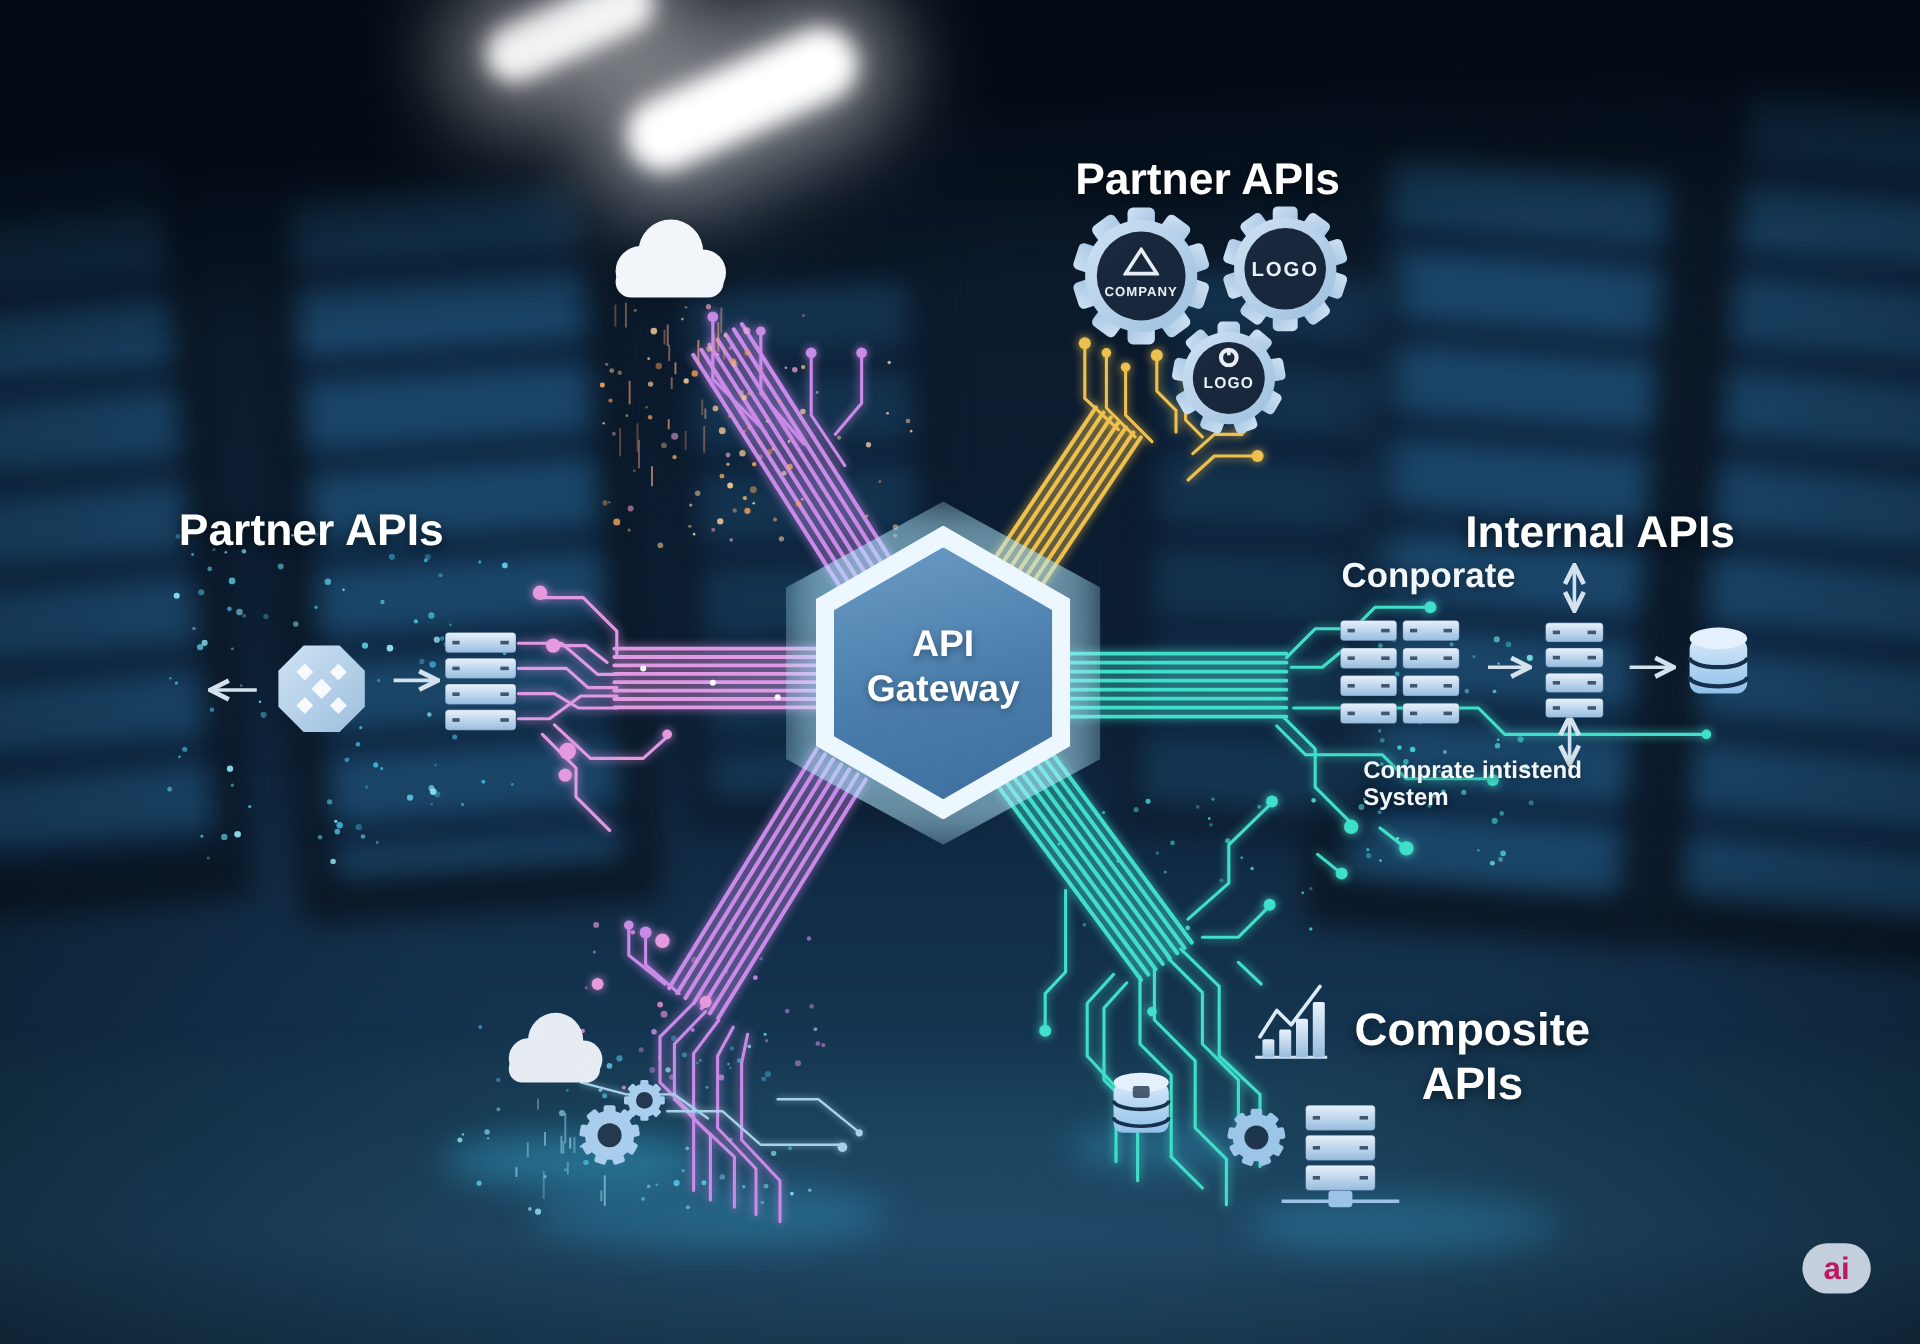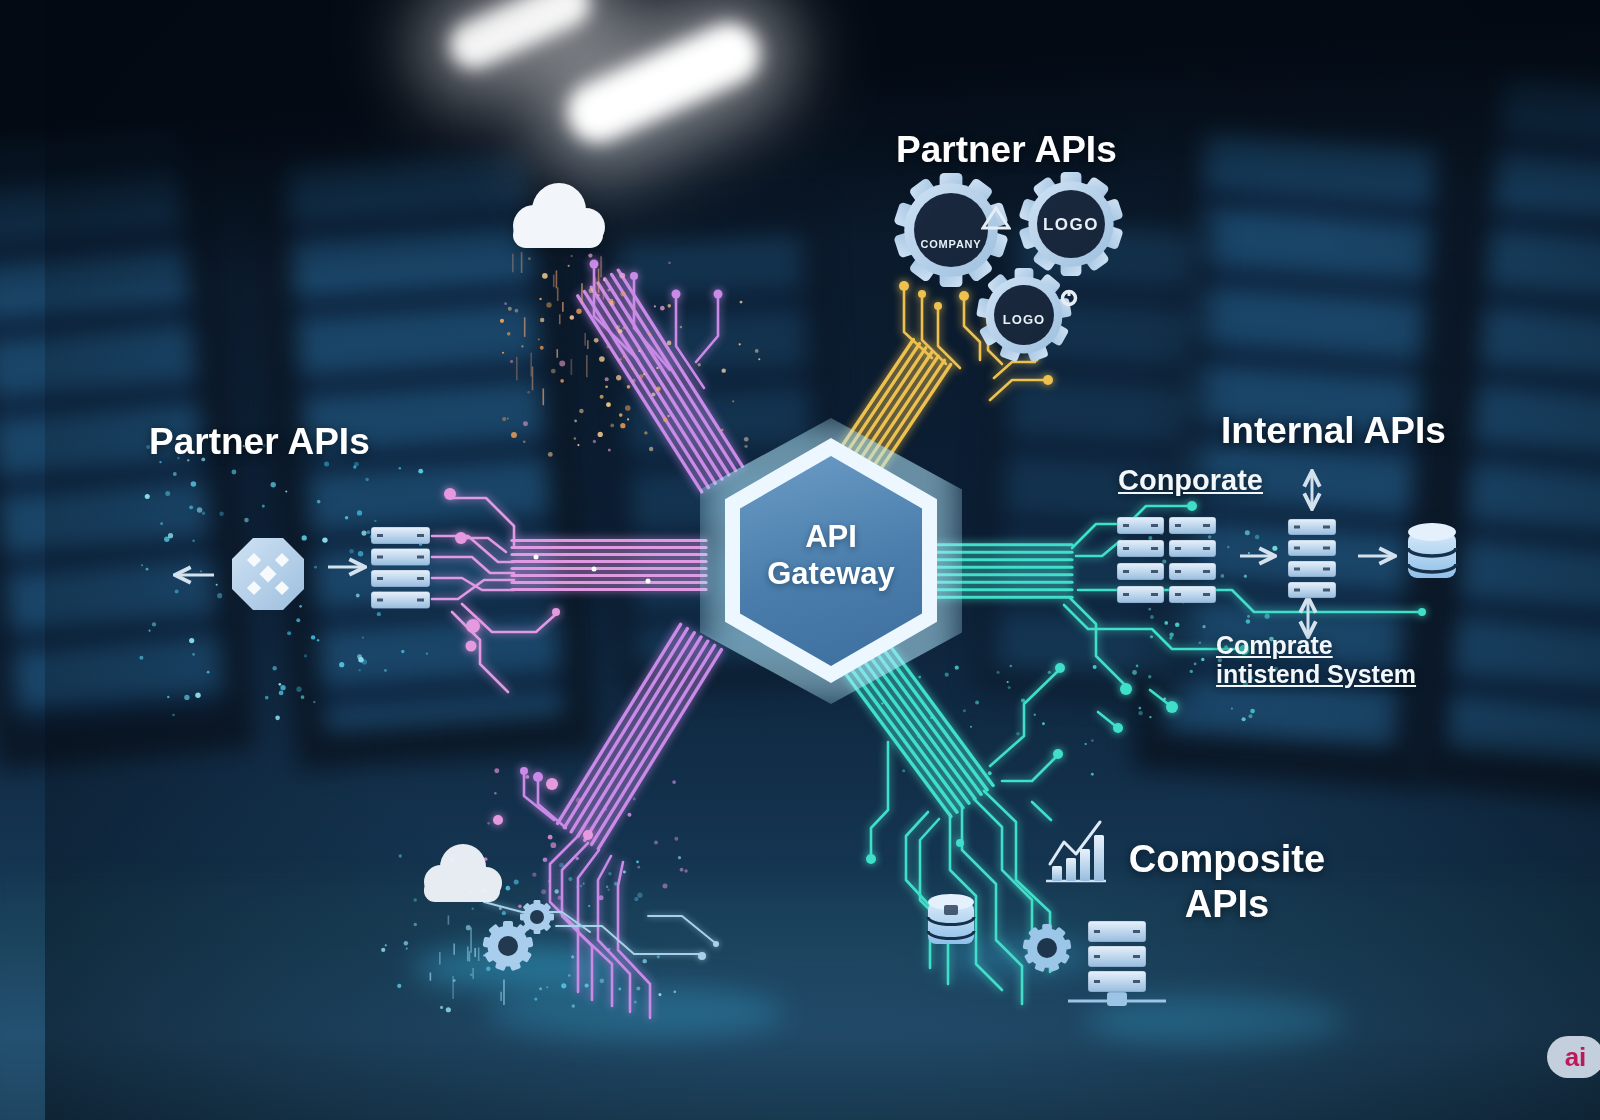--- a/index.html
+++ b/index.html
@@ -1,19 +1,19 @@
 <!DOCTYPE html>
 <html><head>
 <meta charset="utf-8">
 <style>
   html,body{margin:0;padding:0;background:#05101d;}
   .stage{position:relative;width:1600px;height:1120px;overflow:hidden;
          background:linear-gradient(180deg,#0a1726 0%,#0c1f35 50%,#143450 76%,#1b4159 88%,#173a53 100%);
          font-family:"Liberation Sans", sans-serif;}
-  .abs{position:absolute;margin-left:45px;}
+  .abs{position:absolute;}
   
   .rack{position:absolute;background:#0a1726;border-radius:8px;filter:blur(12px);overflow:hidden;}
   .rack::before{content:"";position:absolute;inset:6% 10%;
     background:repeating-linear-gradient(180deg,#1d4e74 0 26px,#102c48 26px 36px,#2a6f9e 36px 46px,#0d2540 46px 78px);
     opacity:.95;border-radius:6px;}
   .ceiling{position:absolute;left:-140px;top:-190px;width:1960px;height:430px;
     background:linear-gradient(180deg,#030a14 60%,rgba(4,12,22,0) 100%);transform:rotate(-4deg);}
   .light{position:absolute;background:#fff;border-radius:30px;filter:blur(9px);
     box-shadow:0 0 70px 34px rgba(255,255,255,.5);}
   .floor{position:absolute;left:-60px;top:868px;width:1720px;height:300px;filter:blur(8px);
@@ -32,21 +32,21 @@
   
   .hexclip{clip-path:polygon(50% 0%,100% 25%,100% 75%,50% 100%,0% 75%,0% 25%);}
   .hexglow{left:655px;top:418px;width:262px;height:286px;background:rgba(180,235,255,.55);filter:blur(18px);}
   .hexwhite{left:680px;top:438px;width:212px;height:245px;background:#ecf7ff;}
   .hexinner{left:695px;top:456px;width:182px;height:210px;
     background:linear-gradient(165deg,#6b9cc6 0%,#4a7dab 55%,#3d6f9e 100%);}
   .hextext{left:695px;top:518px;width:182px;text-align:center;color:#fff;font-weight:700;
     font-size:31px;line-height:1.2;text-shadow:0 2px 6px rgba(10,30,55,.45);}
   
   .lbl{position:absolute;color:#fff;font-weight:700;text-shadow:0 2px 10px rgba(0,0,0,.55);white-space:nowrap;}
-  .sub{position:absolute;color:#f2f7fb;font-weight:600;text-shadow:0 2px 8px rgba(0,0,0,.5);text-decoration:underline;}
+  .sub{position:absolute;color:#f2f7fb;font-weight:600;text-shadow:0 2px 8px rgba(0,0,0,.5);}
   .gearlbl{position:absolute;color:#e8f0f8;font-weight:700;transform:translate(-50%,-50%);text-align:center;}
   
   .wm{left:1502px;top:1036px;width:57px;height:42px;border-radius:21px;background:rgba(211,221,233,.92);
       display:flex;align-items:center;justify-content:center;color:#be185d;font-weight:700;font-size:26px;}
 </style>
 </head>
 <body>
 
 <div class="stage">
 
@@ -857,19 +857,19 @@
   </div>
   <div class="gearlbl" style="left:1024px;top:319px;font-size:13px;letter-spacing:1px">LOGO</div>
 
   <div class="abs hexclip hexglow"></div>
   <div class="abs hexclip hexwhite"></div>
   <div class="abs hexclip hexinner"></div>
   <div class="abs hextext">API Gateway</div>
 
   <div class="lbl" style="left:896px;top:129px;font-size:37px">Partner APIs</div>
   <div class="lbl" style="left:149px;top:421px;font-size:37px">Partner APIs</div>
-  <div class="lbl" style="left:1221px;top:410px;font-size:37px">Internal APIs</div>
+  <div class="lbl" style="left:1221px;top:423px;font-size:37px">Internal APIs</div>
   <div class="sub" style="left:1118px;top:464px;font-size:29px">Conporate</div>
-  <div class="sub" style="left:1216px;top:631px;font-size:25px;width:224px;line-height:1.15;white-space:normal">Comprate intistend System</div>
+  <div class="sub" style="left:1136px;top:631px;font-size:20px;width:224px;line-height:1.15;white-space:normal">Comprate intistend System</div>
   <div class="lbl" style="left:1127px;top:837px;font-size:38px;width:200px;text-align:center;line-height:1.18;white-space:normal">Composite APIs</div>
 
   <div class="abs wm">ai</div>
 </div>
 
 </body></html>

